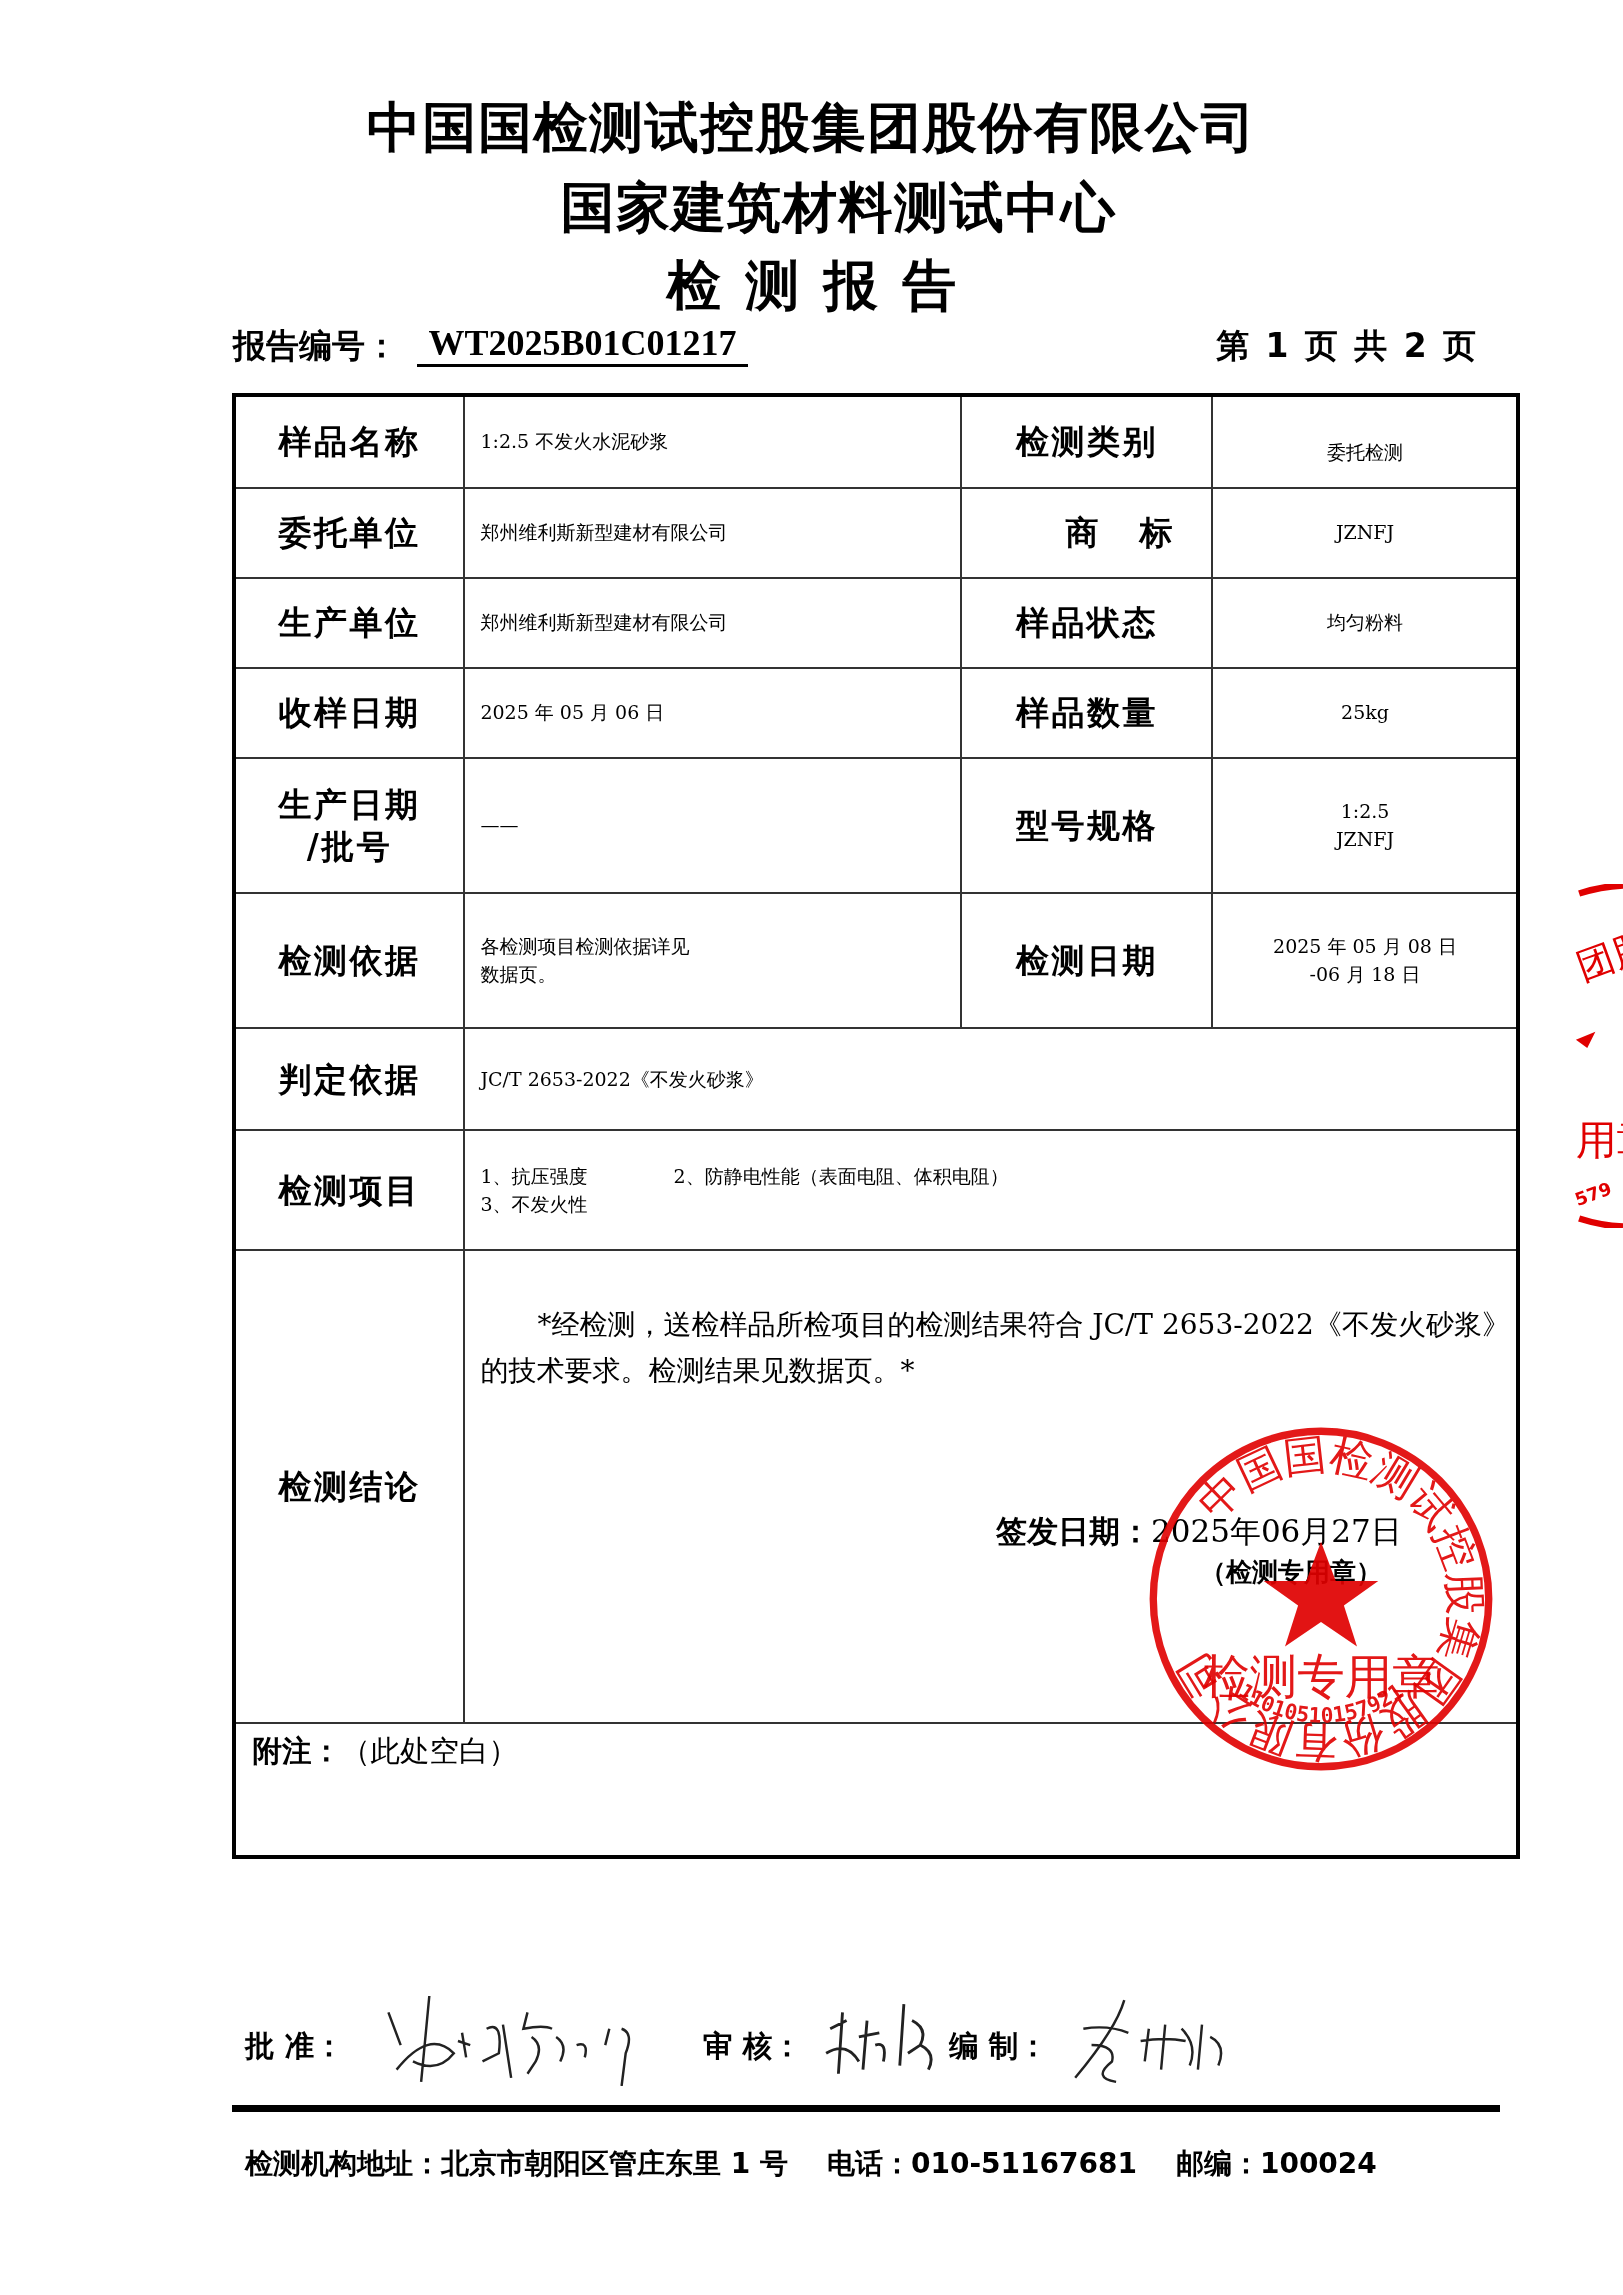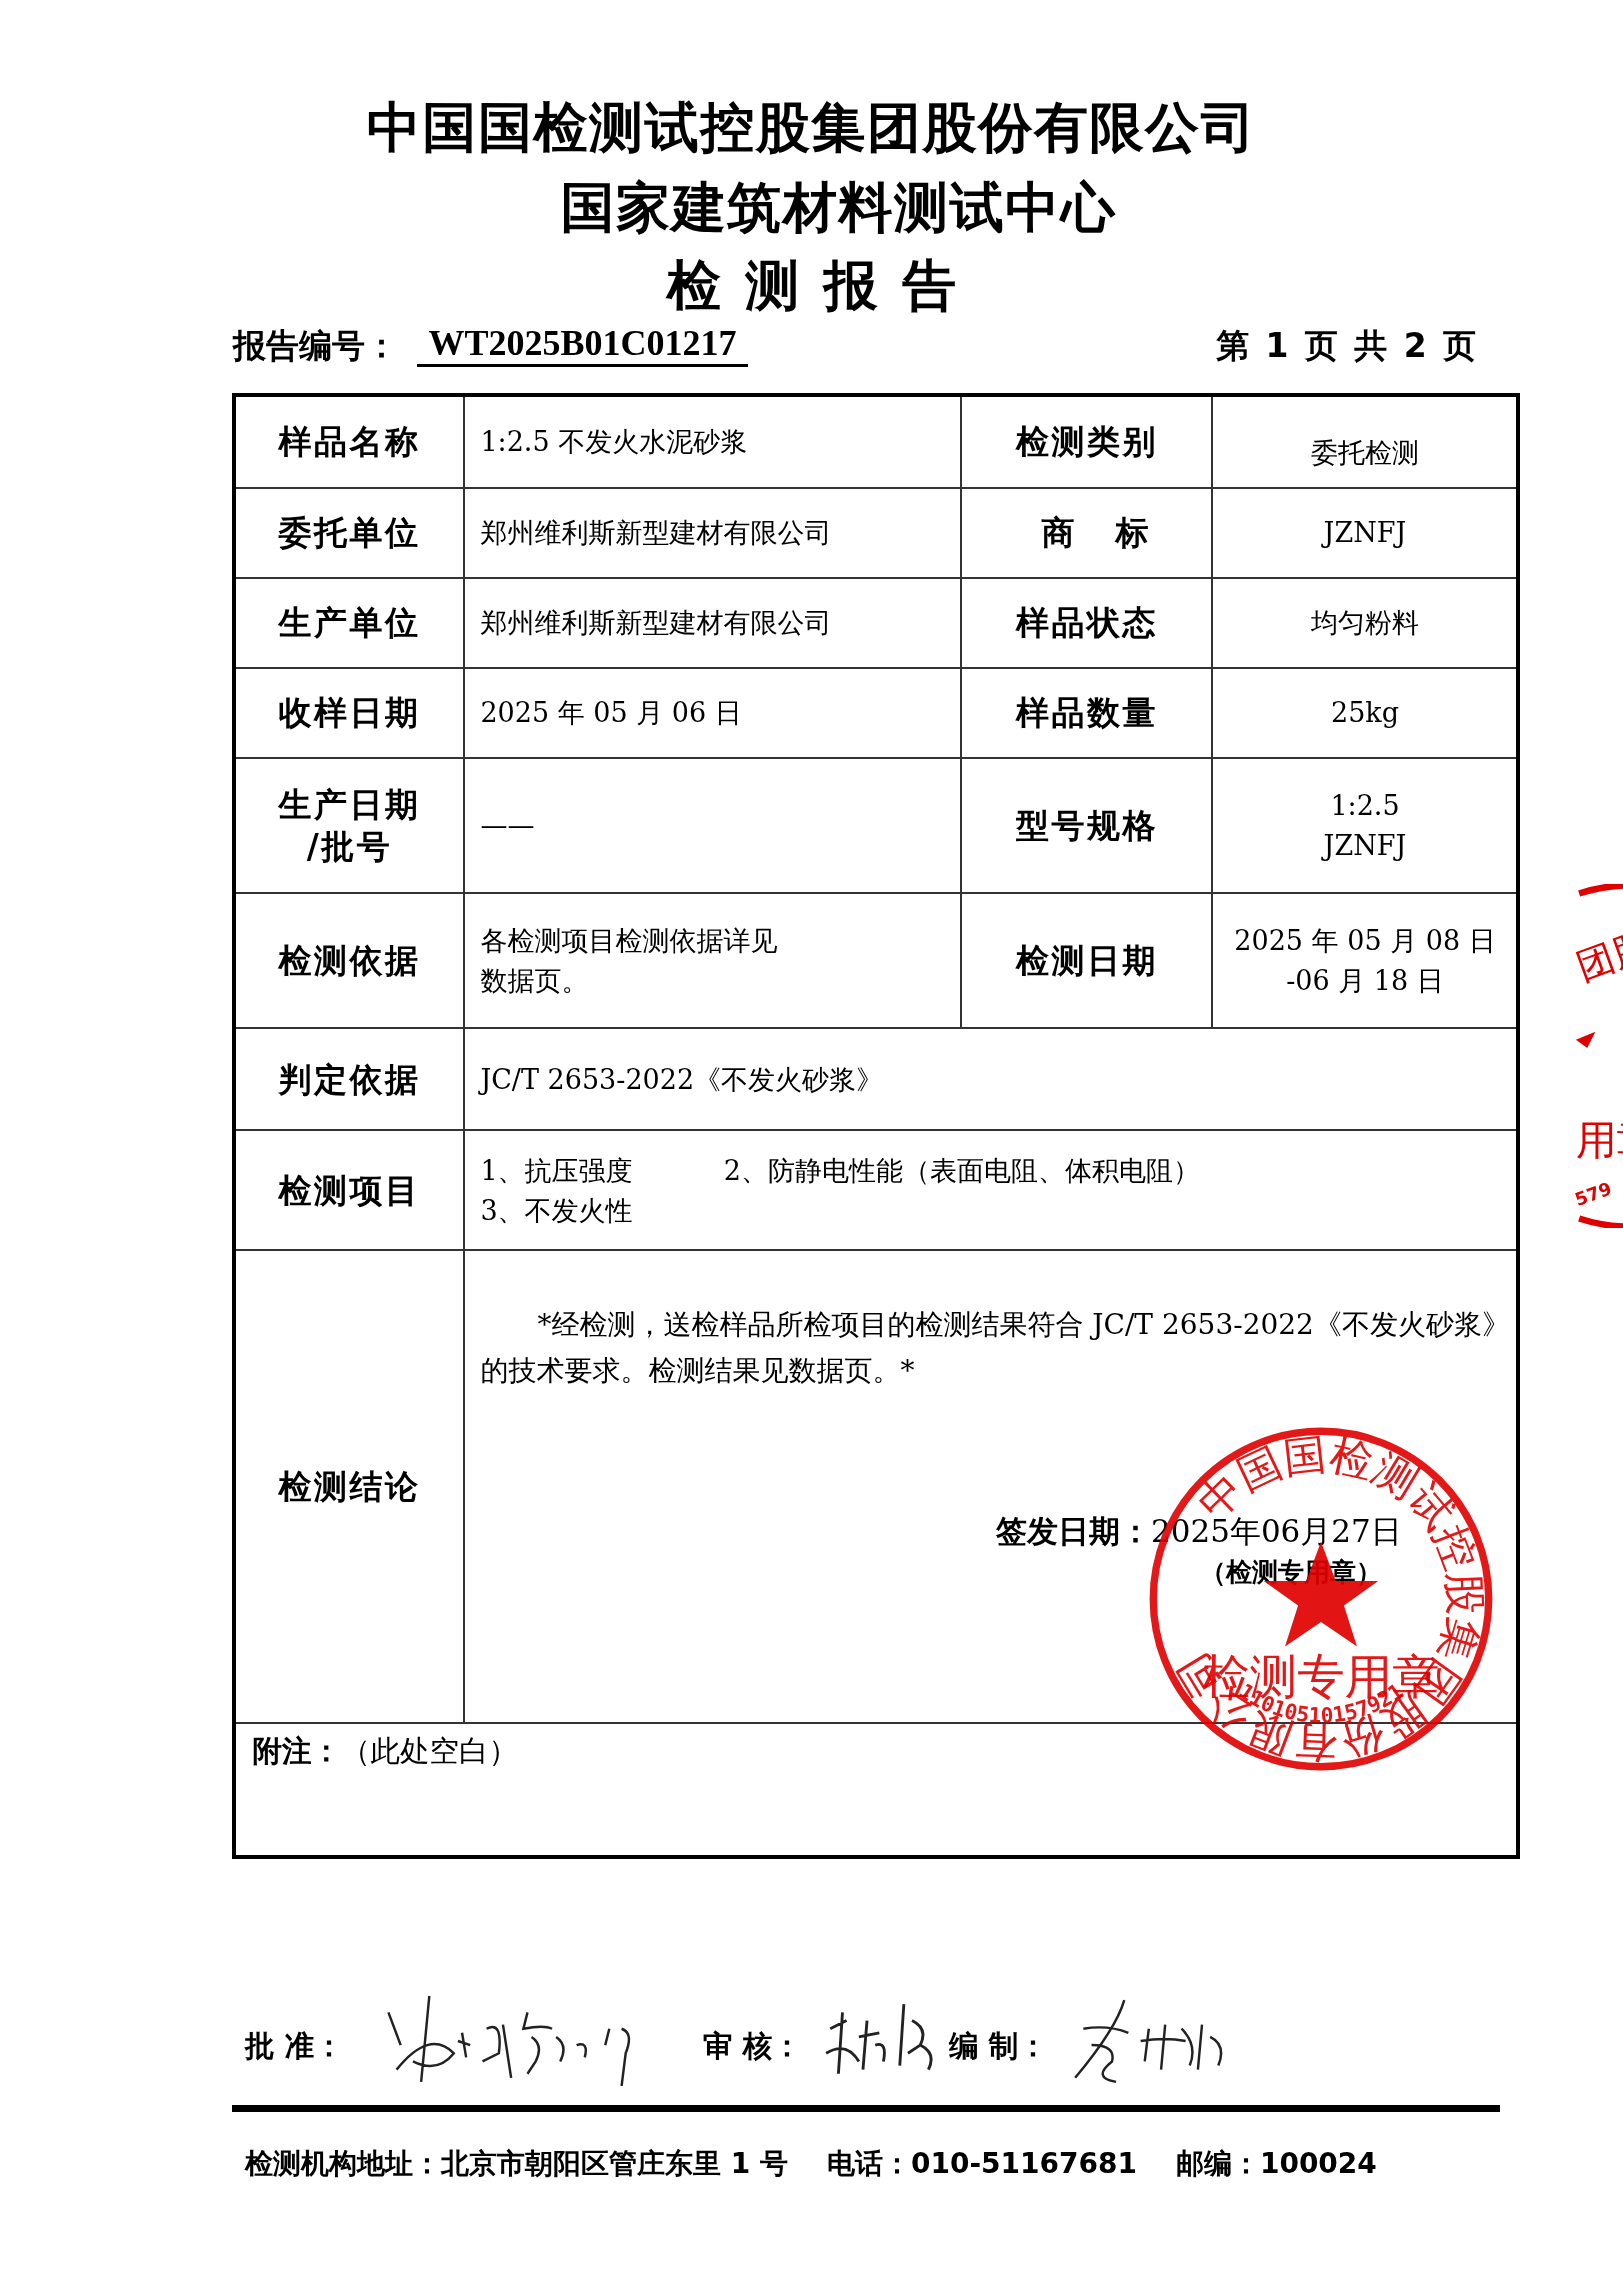--- a/index.html
+++ b/index.html
@@ -14,21 +14,21 @@
   .meta-row { position: absolute; top: 319px; left: 233px; width: 1243px; height: 49px; font-family: "DejaVu Sans", "Liberation Sans", sans-serif; font-weight: bold; font-size: 33px; }
   .report-no-label { position: absolute; left: 0; top: 4.9px; }
   .report-no { position: absolute; left: 184px; top: 3.3px; padding: 0 11.5px; border-bottom: 3.3px solid #000; font-family: "Liberation Serif", "DejaVu Serif", serif; font-size: 36px; }
   .page-info { position: absolute; right: 0; top: 4.9px; word-spacing: 4.9px; }
 
   .table { position: absolute; left: 232px; top: 393px; width: 1288px; height: 1466px; border: 4.1px solid #000; }
   .hl { position: absolute; left: 0; right: 0; height: 1.6px; background: #333; }
   .vl { position: absolute; width: 1.6px; background: #333; }
   .cell { position: absolute; display: flex; align-items: center; }
   .lbl { justify-content: center; font-family: "DejaVu Sans", "Liberation Sans", sans-serif; font-weight: bold; font-size: 33px; letter-spacing: 2.5px; text-align: center; line-height: 1.25; }
-  .val { font-size: 27px; padding-left: 16.4px; line-height: 1.45; border-radius: 25px; }
+  .val { font-size: 19px; padding-left: 16.4px; line-height: 1.45; border-radius: 25px; }
   .val.center { justify-content: center; text-align: center; padding-left: 0; }
   .stack { display: flex; flex-direction: column; align-items: center; }
   .stack-left { display: flex; flex-direction: column; }
   .spaced { letter-spacing: 41px; padding-left: 41px; }
 
   .conclusion-text { position: absolute; left: 16.4px; top: 51px; width: 1031px; font-size: 28px; line-height: 1.65; text-indent: 57px; }
   .issue-date { position: absolute; left: 532px; top: 260px; font-size: 31px; }
   .issue-date .k { font-family: "DejaVu Sans", "Liberation Sans", sans-serif; font-weight: bold; }
   .seal-note { position: absolute; left: 736px; top: 304px; font-size: 26px; font-weight: bold; font-family: "DejaVu Sans", "Liberation Sans", sans-serif; }
 
@@ -73,21 +73,21 @@
   <div class="vl" style="left:724px; top:0; height:630px"></div>
   <div class="vl" style="left:975px; top:0; height:630px"></div>
 
   <div class="cell lbl" style="left:0;top:0;width:227px;height:90px">样品名称</div>
   <div class="cell val" style="left:228px;top:0;width:496px;height:90px">1:2.5 不发火水泥砂浆</div>
   <div class="cell lbl" style="left:726px;top:0;width:250px;height:90px">检测类别</div>
   <div class="cell val center" style="left:977px;top:0;width:304px;height:112px">委托检测</div>
 
   <div class="cell lbl" style="left:0;top:92px;width:227px;height:88px">委托单位</div>
   <div class="cell val" style="left:228px;top:92px;width:496px;height:88px">郑州维利斯新型建材有限公司</div>
-  <div class="cell lbl spaced" style="left:734px;top:92px;width:250px;height:88px">商标</div>
+  <div class="cell lbl spaced" style="left:758px;top:92px;width:250px;height:88px">商标</div>
   <div class="cell val center" style="left:977px;top:92px;width:304px;height:88px">JZNFJ</div>
 
   <div class="cell lbl" style="left:0;top:182px;width:227px;height:88px">生产单位</div>
   <div class="cell val" style="left:228px;top:182px;width:496px;height:88px">郑州维利斯新型建材有限公司</div>
   <div class="cell lbl" style="left:726px;top:182px;width:250px;height:88px">样品状态</div>
   <div class="cell val center" style="left:977px;top:182px;width:304px;height:88px">均匀粉料</div>
 
   <div class="cell lbl" style="left:0;top:272px;width:227px;height:88px">收样日期</div>
   <div class="cell val" style="left:228px;top:272px;width:496px;height:88px">2025 年 05 月 06 日</div>
   <div class="cell lbl" style="left:726px;top:272px;width:250px;height:88px">样品数量</div>

